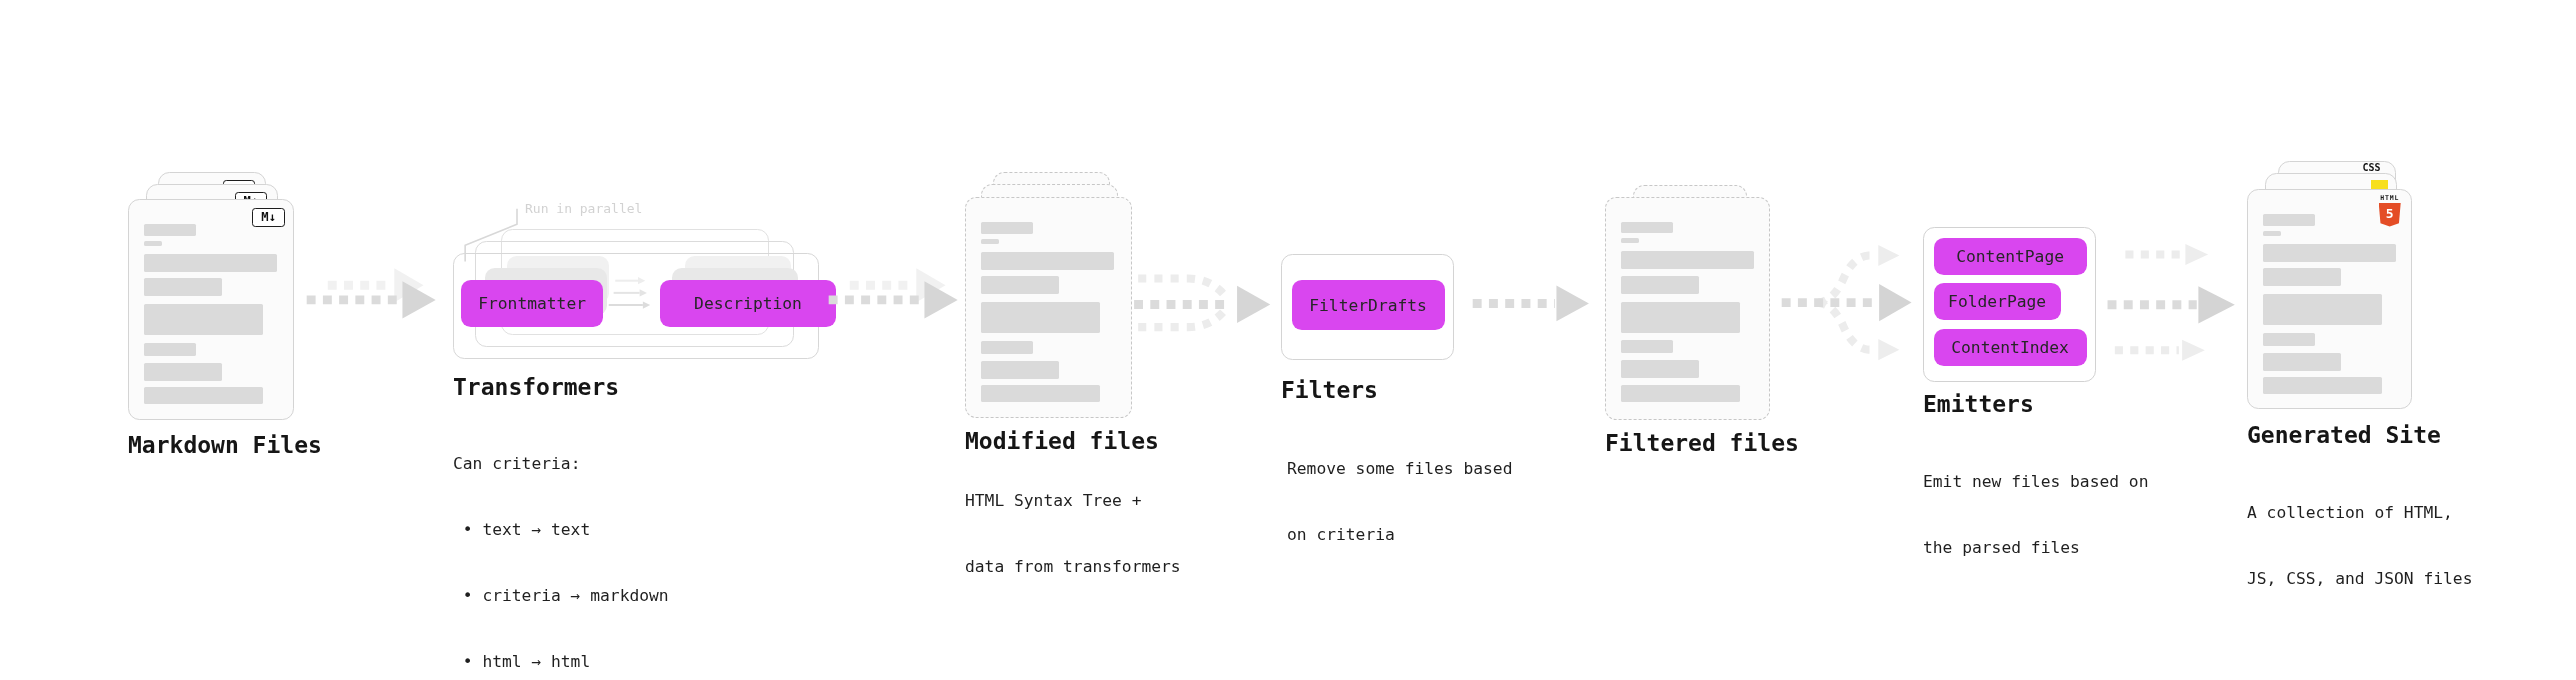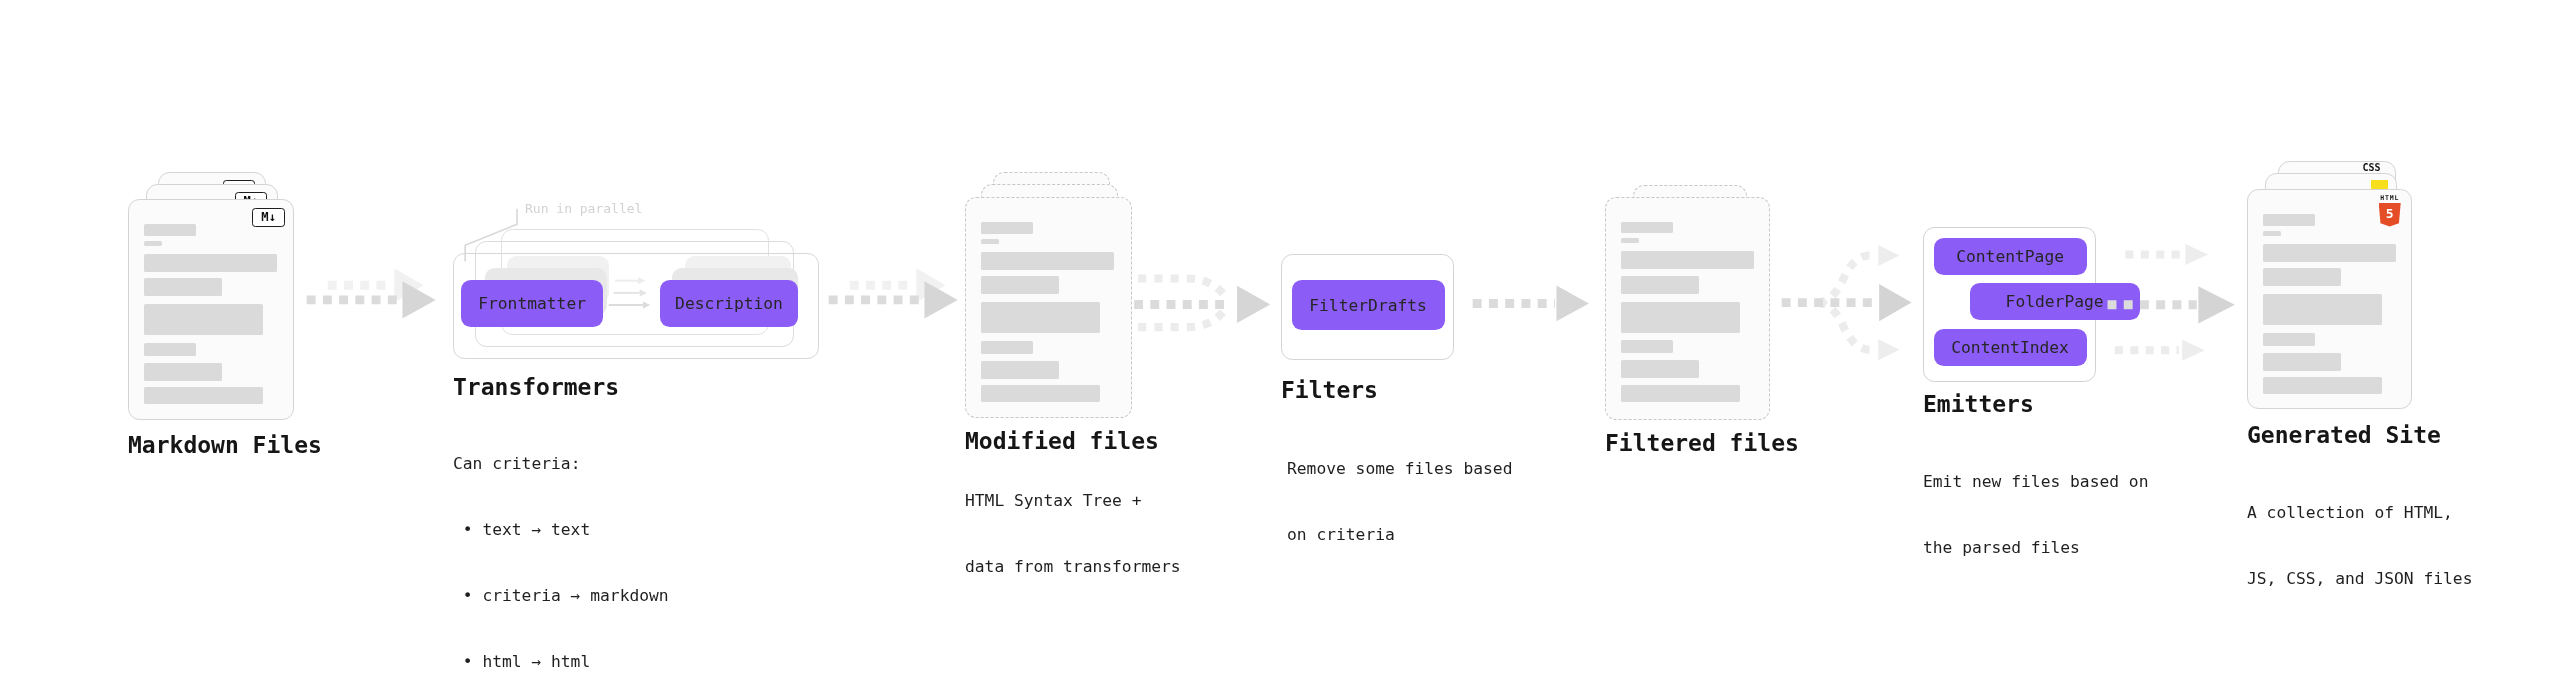--- a/index.html
+++ b/index.html
@@ -23,21 +23,21 @@
   .html5-shield{width:22px;height:23.6px;margin:0.8px auto 0;background:#e44d26;
     clip-path:polygon(0 0,100% 0,92% 86%,50% 100%,8% 86%);
     color:#fff;font-size:13px;font-weight:700;line-height:22px;text-align:center;}
   .css-badge{position:absolute;width:21px;text-align:center;}
   .css-word{font-size:10px;font-weight:700;color:#141414;line-height:6.5px;}
   .css-bar{height:3.3px;margin-top:0.8px;background:#2965f1;}
   .js-badge{position:absolute;width:17px;height:10.6px;background:#f7df1e;}
 
   
   .obox{position:absolute;box-sizing:border-box;border:1.6px solid #d6d6d6;border-radius:11.4px;background:transparent;}
-  .pill{position:absolute;box-sizing:border-box;background:#8b5cf6;border-radius:9.8px;
+  .pill{position:absolute;box-sizing:border-box;background:#d946ef;border-radius:9.8px;
     display:flex;align-items:center;justify-content:center;font-size:16.3px;color:#262626;white-space:nowrap;}
   .pill.g2{background:#e8e8e8;}
   .pill.g3{background:#f1f1f1;}
 
   
   .stage-label{position:absolute;font-size:23px;font-weight:700;line-height:24.4px;white-space:nowrap;color:#161616;}
   .stage-sub{position:absolute;font-size:16.3px;line-height:22px;white-space:pre;color:#1f1f1f;}
   .note{position:absolute;font-size:13px;color:#d2d2d2;white-space:nowrap;}
   svg{position:absolute;overflow:visible;}
 </style>
@@ -92,21 +92,21 @@
     <div class="obox" style="left:0;top:54px;width:366px;height:106px;border-color:#d7d7d7;"></div>
 
     <div class="pill g3" style="left:54px;top:57px;width:102px;height:47px;"></div>
     <div class="pill g2" style="left:32px;top:69px;width:122px;height:47px;"></div>
     <div class="pill" style="left:8.1px;top:81px;width:142px;height:47px;">
         <span>Frontmatter</span>
       </div>
 
     <div class="pill g3" style="left:232px;top:57px;width:106px;height:47px;"></div>
     <div class="pill g2" style="left:219px;top:69px;width:126px;height:47px;"></div>
-    <div class="pill" style="left:207px;top:81px;width:138px;height:47px;">
+    <div class="pill" style="left:207px;top:81px;width:176px;height:47px;">
         <span>Description</span>
       </div>
 
     <svg style="left:154px;top:76px;" width="49" height="39" viewBox="0 0 60 48">
       <path d="M10 7 H38" stroke="#ededed" stroke-width="2.5" fill="none"></path>
         <polygon points="38,2.5 47,7 38,11.5" fill="#ededed"></polygon>
       <path d="M8 22 H40" stroke="#e4e4e4" stroke-width="2.5" fill="none"></path>
         <polygon points="40,17.5 49,22 40,26.5" fill="#e4e4e4"></polygon>
       <path d="M2 37 H44" stroke="#dcdcdc" stroke-width="2.5" fill="none"></path>
         <polygon points="44,32.5 53,37 44,41.5" fill="#dcdcdc"></polygon>
@@ -198,21 +198,21 @@
     <polygon points="126,117 152,130 126,143" fill="#ededed"></polygon>
     <path d="M7 72 H120" stroke="#dbdbdb" stroke-width="11" stroke-dasharray="11 9" fill="none"></path>
     <polygon points="127,49 167,72 127,95" fill="#d4d4d4"></polygon>
   </svg>
 
   <div class="sec" id="sec-emitters" style="left:1923px;top:227px;">
     <div class="obox" style="left:0;top:0;width:173px;height:155px;border-color:#d2d2d2;background:#ffffff;"></div>
     <div class="pill" style="left:10.6px;top:10.6px;width:153px;height:37px;">
         <span>ContentPage</span>
       </div>
-    <div class="pill" style="left:10.6px;top:56px;width:170px;height:37px;margin-left:36px;">
+    <div class="pill" style="left:10.6px;top:56px;width:127px;height:37px;">
         <span>FolderPage</span>
       </div>
     <div class="pill" style="left:10.6px;top:102px;width:153px;height:37px;">
         <span>ContentIndex</span>
       </div>
     <div class="stage-label" style="left:0;top:165px;">Emitters</div>
     <div class="stage-sub" style="left:0;top:200px;">
       <div>Emit new files based on</div>
       <div>the parsed files</div>
     </div>

